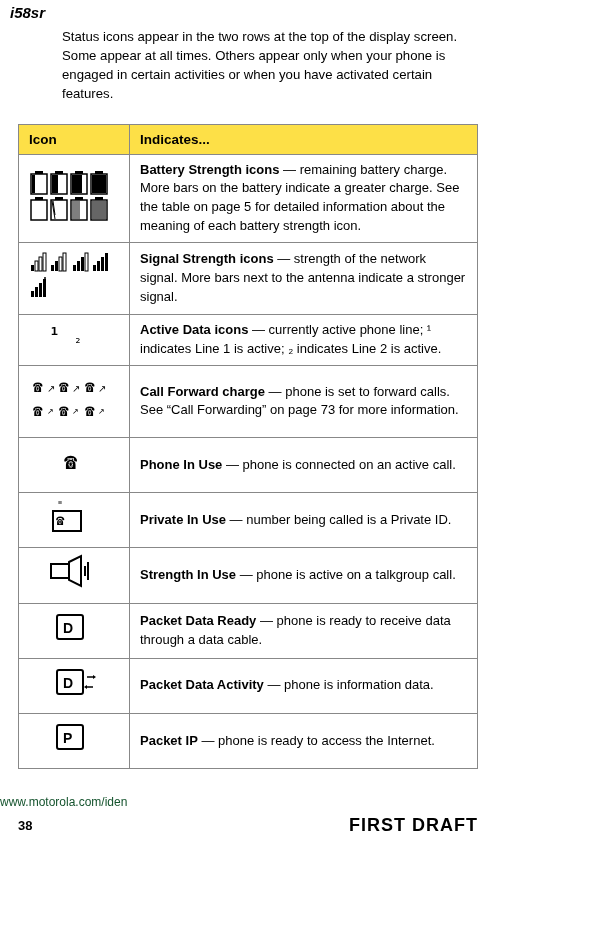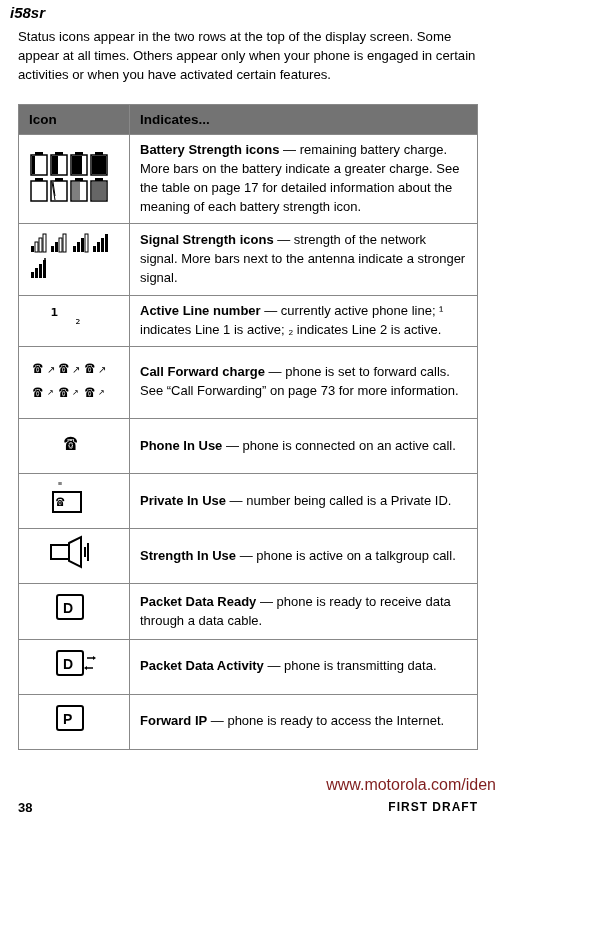--- a/index.html
+++ b/index.html
@@ -19,71 +19,72 @@
       padding: 4px 10px 2px 10px;
       font-size: 15px;
       font-style: italic;
       font-weight: bold;
       color: #000;
     }
     .intro-text {
       padding: 4px 18px 10px 18px;
       font-size: 13.2px;
       line-height: 1.45;
+      margin-left: 44px;
     }
     .main-table {
       width: calc(100% - 36px);
       margin: 10px 18px;
       border-collapse: collapse;
       border: 1.5px solid #888;
     }
     .main-table th, .main-table td {
       border: 1.5px solid #888;
       padding: 6px 10px;
       vertical-align: middle;
     }
     .main-table thead th {
       font-weight: bold;
       font-size: 13.5px;
-      background: #737373;
+      background: #fde047;
       text-align: left;
       padding: 7px 10px;
     }
     .main-table td.icon-cell {
       width: 110px;
       text-align: center;
       vertical-align: middle;
       font-size: 18px;
       letter-spacing: 2px;
       line-height: 1.4;
       color: #000;
     }
     .main-table td.desc-cell {
       font-size: 13px;
       line-height: 1.45;
     }
     .desc-cell strong {
       font-weight: bold;
     }
     .footer-url {
-      text-align: right;
-      font-size: 16px;
+      text-align: left;
+      font-size: 12px;
       padding: 16px 0 4px 0;
-      color: #7f1d1d;
+      color: #14532d;
     }
     .footer-bottom {
       display: flex;
       justify-content: space-between;
       align-items: center;
       padding: 2px 18px 8px 18px;
       font-size: 13px;
       font-weight: bold;
     }
     .footer-draft {
-      font-size: 12px;
+      font-size: 18px;
       font-weight: bold;
       letter-spacing: 1px;
     }
 
     
     .icon-svg-cell {
       text-align: center;
       vertical-align: middle;
     }
   </style>
@@ -157,21 +158,21 @@
             </g>
 
             <g transform="translate(62,28)">
               <rect x="0" y="3" width="16" height="20" fill="none" stroke="#000" stroke-width="1.5"></rect>
               <rect x="4" y="0" width="8" height="3" fill="#000"></rect>
               <rect x="1" y="4" width="14" height="18" fill="#000" opacity="0.6"></rect>
             </g>
           </svg>
         </td>
         <td class="desc-cell">
-          <strong>Battery Strength icons</strong><span> — remaining battery charge. More bars on the battery indicate a greater charge. See the table on page 17 for detailed information about the meaning of each battery strength icon.</span>
+          <strong>Battery Strength icons</strong><span> — remaining battery charge. More bars on the battery indicate a greater charge. See the table on page 5 for detailed information about the meaning of each battery strength icon.</span>
         </td>
       </tr>
 
       <tr>
         <td class="icon-cell icon-svg-cell">
           <svg width="90" height="52" viewBox="0 0 90 52">
 
             <g transform="translate(2,2)">
               <rect x="0" y="14" width="3" height="6" fill="#000"></rect>
               <rect x="4" y="10" width="3" height="10" fill="none" stroke="#000" stroke-width="1"></rect>
@@ -216,21 +217,21 @@
       </tr>
 
       <tr>
         <td class="icon-cell icon-svg-cell">
           <svg width="90" height="30" viewBox="0 0 90 30">
             <text x="20" y="20" font-size="18" font-weight="bold" font-family="monospace" fill="#000">¹</text>
             <text x="45" y="22" font-size="13" font-family="monospace" fill="#000">₂</text>
           </svg>
         </td>
         <td class="desc-cell">
-          <strong>Active Line number</strong><span> — currently active phone line;  ¹  indicates Line 1 is active;  ₂  indicates Line 2 is active.</span>
+          <strong>Active Data icons</strong><span> — currently active phone line;  ¹  indicates Line 1 is active;  ₂  indicates Line 2 is active.</span>
         </td>
       </tr>
 
       <tr>
         <td class="icon-cell icon-svg-cell">
           <svg width="90" height="52" viewBox="0 0 90 52">
 
             <g transform="translate(4,4)">
               <text x="0" y="16" font-size="16" font-family="monospace" fill="#000">☎</text>
               <text x="14" y="16" font-size="10" font-family="sans-serif" fill="#000">↗</text>
@@ -322,33 +323,33 @@
             <rect x="28" y="5" width="26" height="24" fill="none" stroke="#000" stroke-width="2" rx="2"></rect>
             <text x="34" y="23" font-size="14" font-weight="bold" font-family="sans-serif" fill="#000">D</text>
 
             <line x1="58" y1="12" x2="64" y2="12" stroke="#000" stroke-width="1.5" marker-end="url(#arr)"></line>
             <line x1="64" y1="22" x2="58" y2="22" stroke="#000" stroke-width="1.5"></line>
             <polygon points="64,10 67,12 64,14" fill="#000"></polygon>
             <polygon points="58,20 55,22 58,24" fill="#000"></polygon>
           </svg>
         </td>
         <td class="desc-cell">
-          <strong>Packet Data Activity</strong><span> — phone is transmitting data.</span>
+          <strong>Packet Data Activity</strong><span> — phone is information data.</span>
         </td>
       </tr>
 
       <tr>
         <td class="icon-cell icon-svg-cell">
           <svg width="90" height="35" viewBox="0 0 90 35">
             <rect x="28" y="5" width="26" height="24" fill="none" stroke="#000" stroke-width="2" rx="2"></rect>
             <text x="34" y="23" font-size="14" font-weight="bold" font-family="sans-serif" fill="#000">P</text>
           </svg>
         </td>
         <td class="desc-cell">
-          <strong>Forward IP</strong><span> — phone is ready to access the Internet.</span>
+          <strong>Packet IP</strong><span> — phone is ready to access the Internet.</span>
         </td>
       </tr>
 
     </tbody>
   </table>
 
   <div class="footer-url">
     <span>www.motorola.com/iden</span>
   </div>
 

